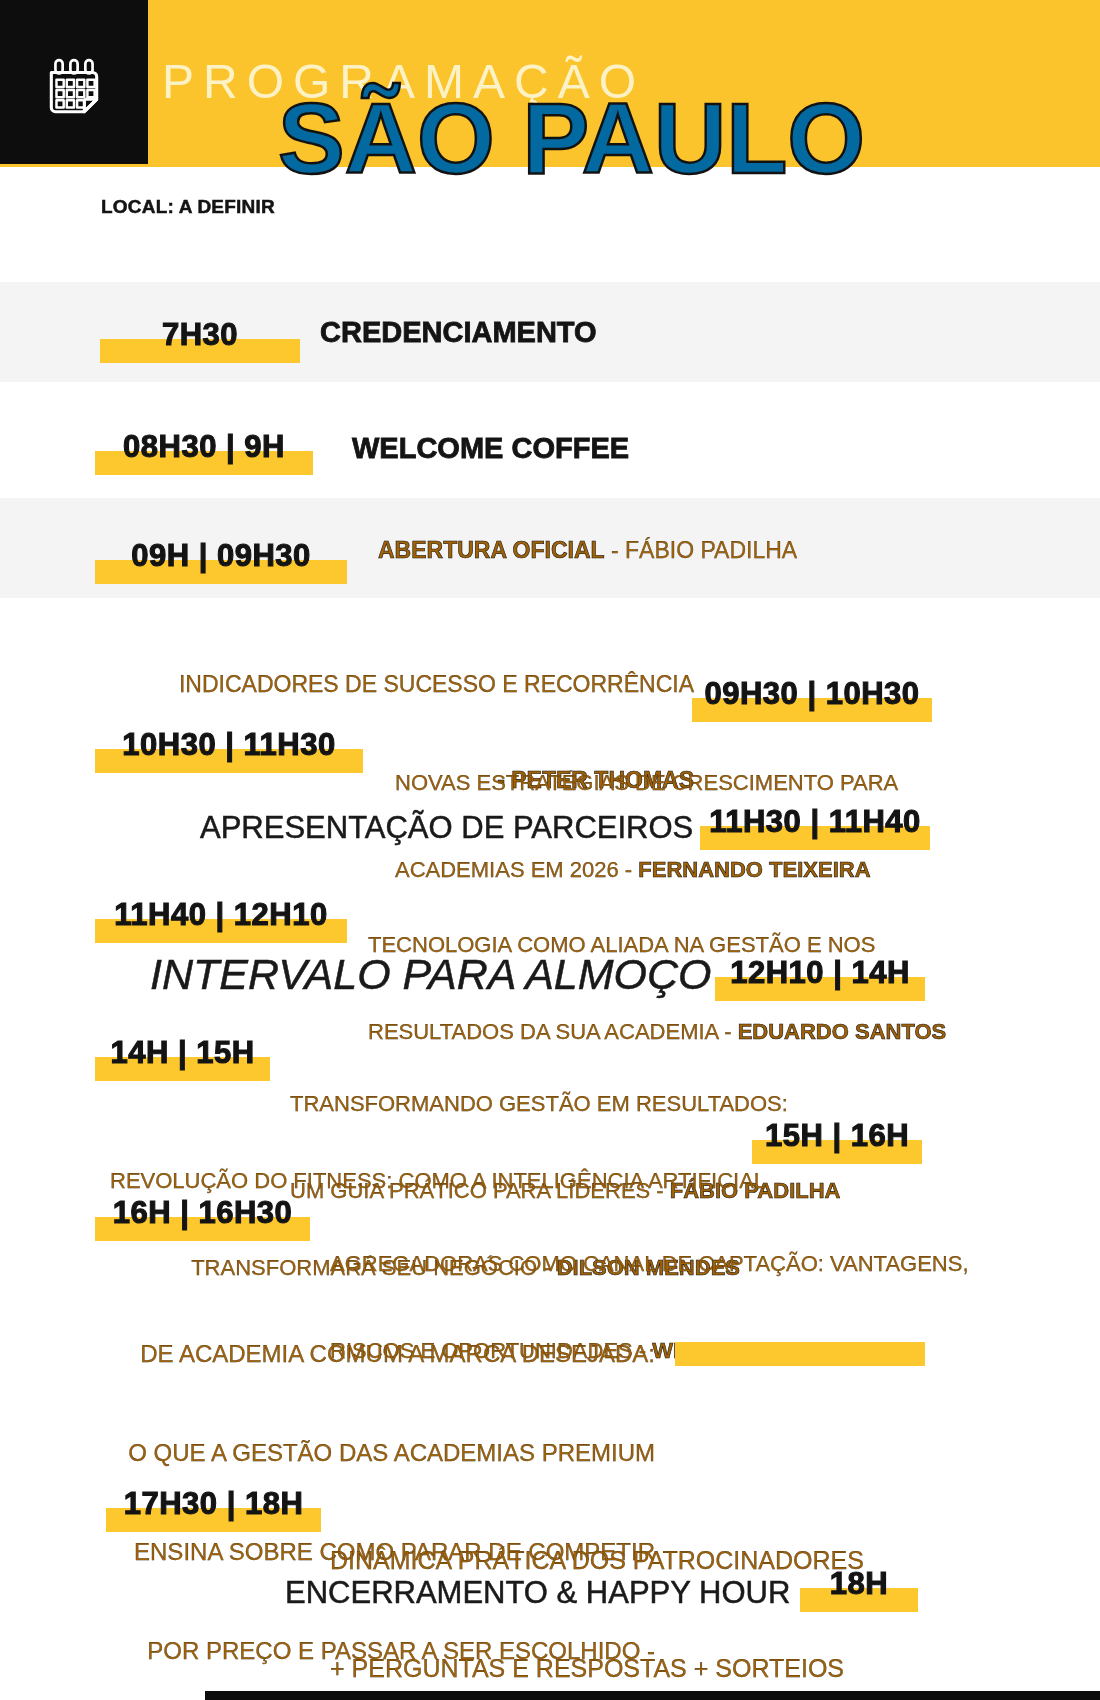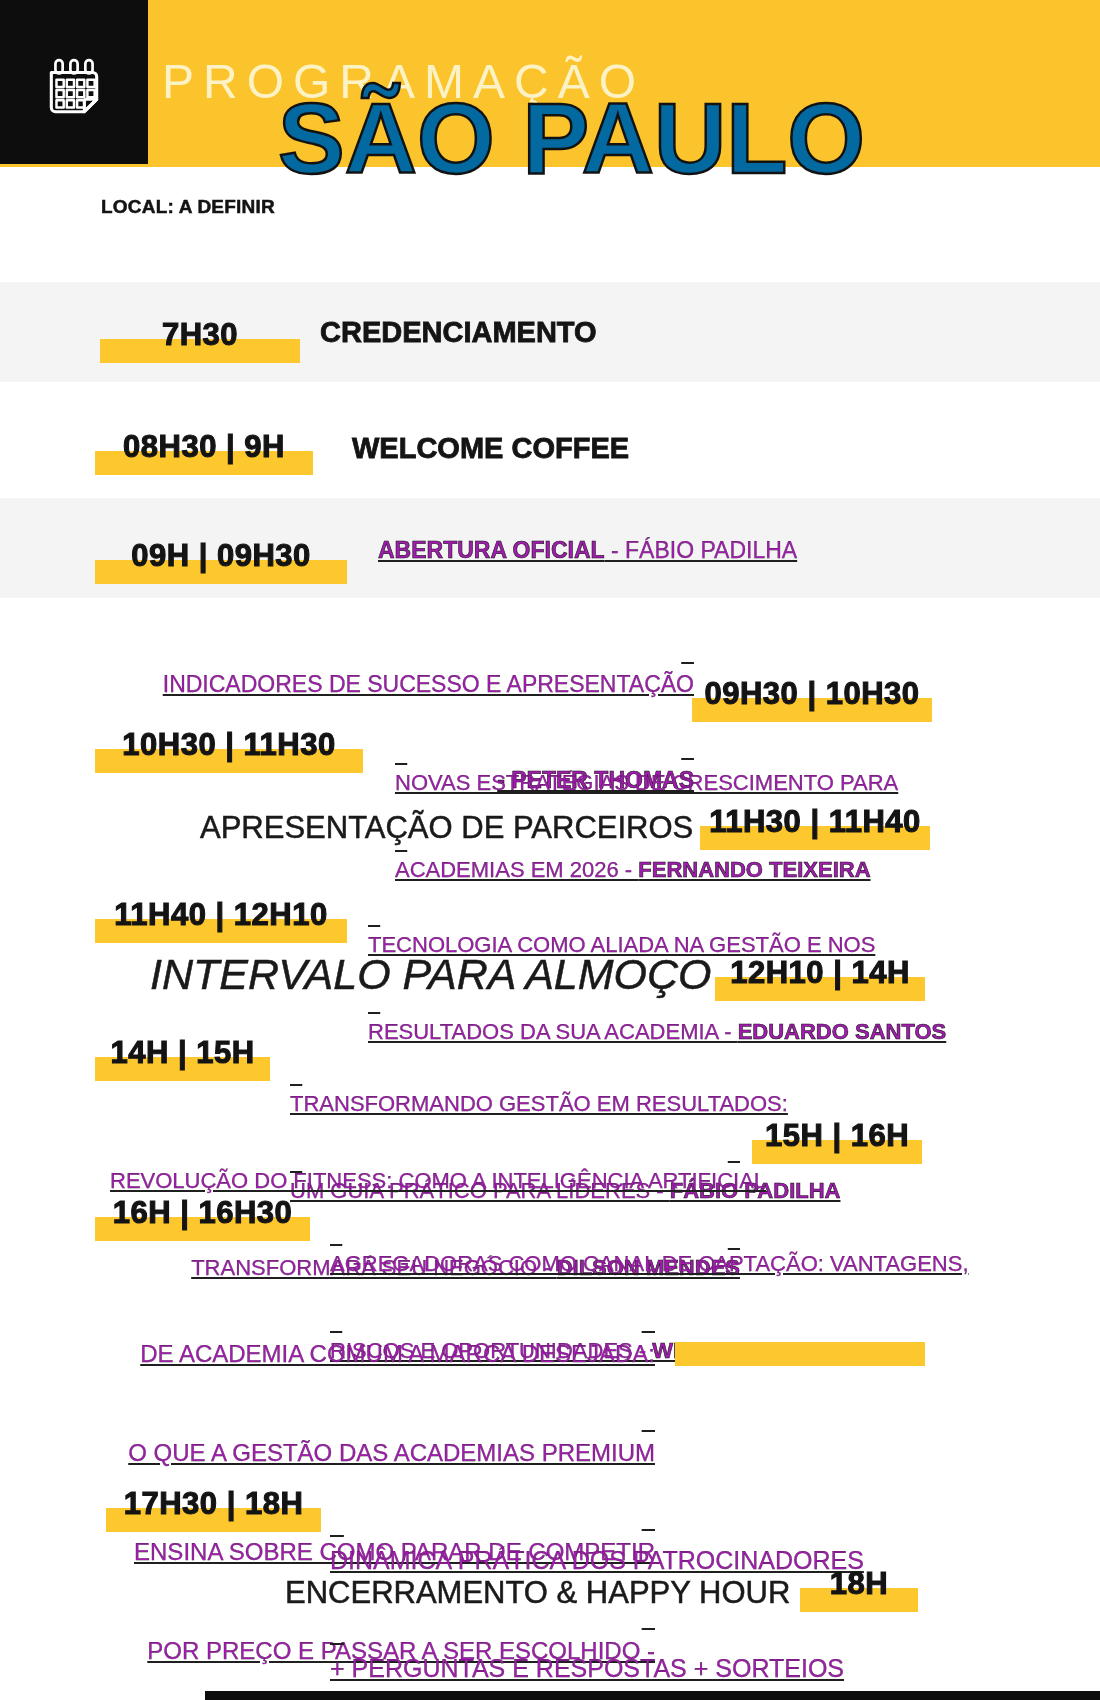--- a/index.html
+++ b/index.html
@@ -35,22 +35,22 @@
   
   .timebox{position:absolute;height:48px;}
   .timebox .tbar{position:absolute;left:0;right:0;bottom:0;height:24px;background:var(--bar);}
   .timebox .ttext{position:absolute;bottom:10px;left:0;width:100%;text-align:center;
     font-size:31px;font-weight:bold;-webkit-text-stroke:1.1px #141414;
     white-space:nowrap;letter-spacing:.5px;color:#141414;}
 
   
   .row-title{font-weight:bold;font-size:29px;-webkit-text-stroke:.8px #141414;white-space:nowrap;}
   .big-row-title{font-weight:400;-webkit-text-stroke:.5px #1a1a1a;white-space:nowrap;color:#1a1a1a;}
-  .desc{font-size:22px;line-height:29px;color:#a21caf;-webkit-text-stroke:.25px #1f1f1f;
-    white-space:pre;text-decoration:underline;}
+  .desc{font-size:22px;line-height:29px;color:#a16207;-webkit-text-stroke:.25px #1f1f1f;
+    white-space:pre;}
   .desc b{-webkit-text-stroke:.6px #141414;}
   .right{text-align:right;}
 
   
   .tb1{left:100px;top:315px;width:200px;}
   .t1{left:320px;top:316px;}
   .tb2{left:95px;top:427px;width:218px;}
   .t2{left:352px;top:432px;}
   .tb3{left:95px;top:536px;width:252px;}
   .d3{left:378px;top:536px;font-size:23px;}
@@ -126,21 +126,21 @@
 </div>
 <div class="abs row-title t2">WELCOME COFFEE</div>
 
 <div class="timebox tb3">
   <div class="tbar"></div>
   <div class="ttext">09H | 09H30</div>
 </div>
 <div class="abs desc d3"><b>ABERTURA OFICIAL</b><span> - FÁBIO PADILHA</span></div>
 
 <div class="abs desc d4 right">
-  <div>INDICADORES DE SUCESSO E APRESENTAÇÃO</div>
+  <div>INDICADORES DE SUCESSO E RECORRÊNCIA</div>
   <div><b>- PETER THOMAS</b></div>
 </div>
 <div class="timebox tb4">
   <div class="tbar"></div>
   <div class="ttext">09H30 | 10H30</div>
 </div>
 
 <div class="timebox tb5">
   <div class="tbar"></div>
   <div class="ttext">10H30 | 11H30</div>

